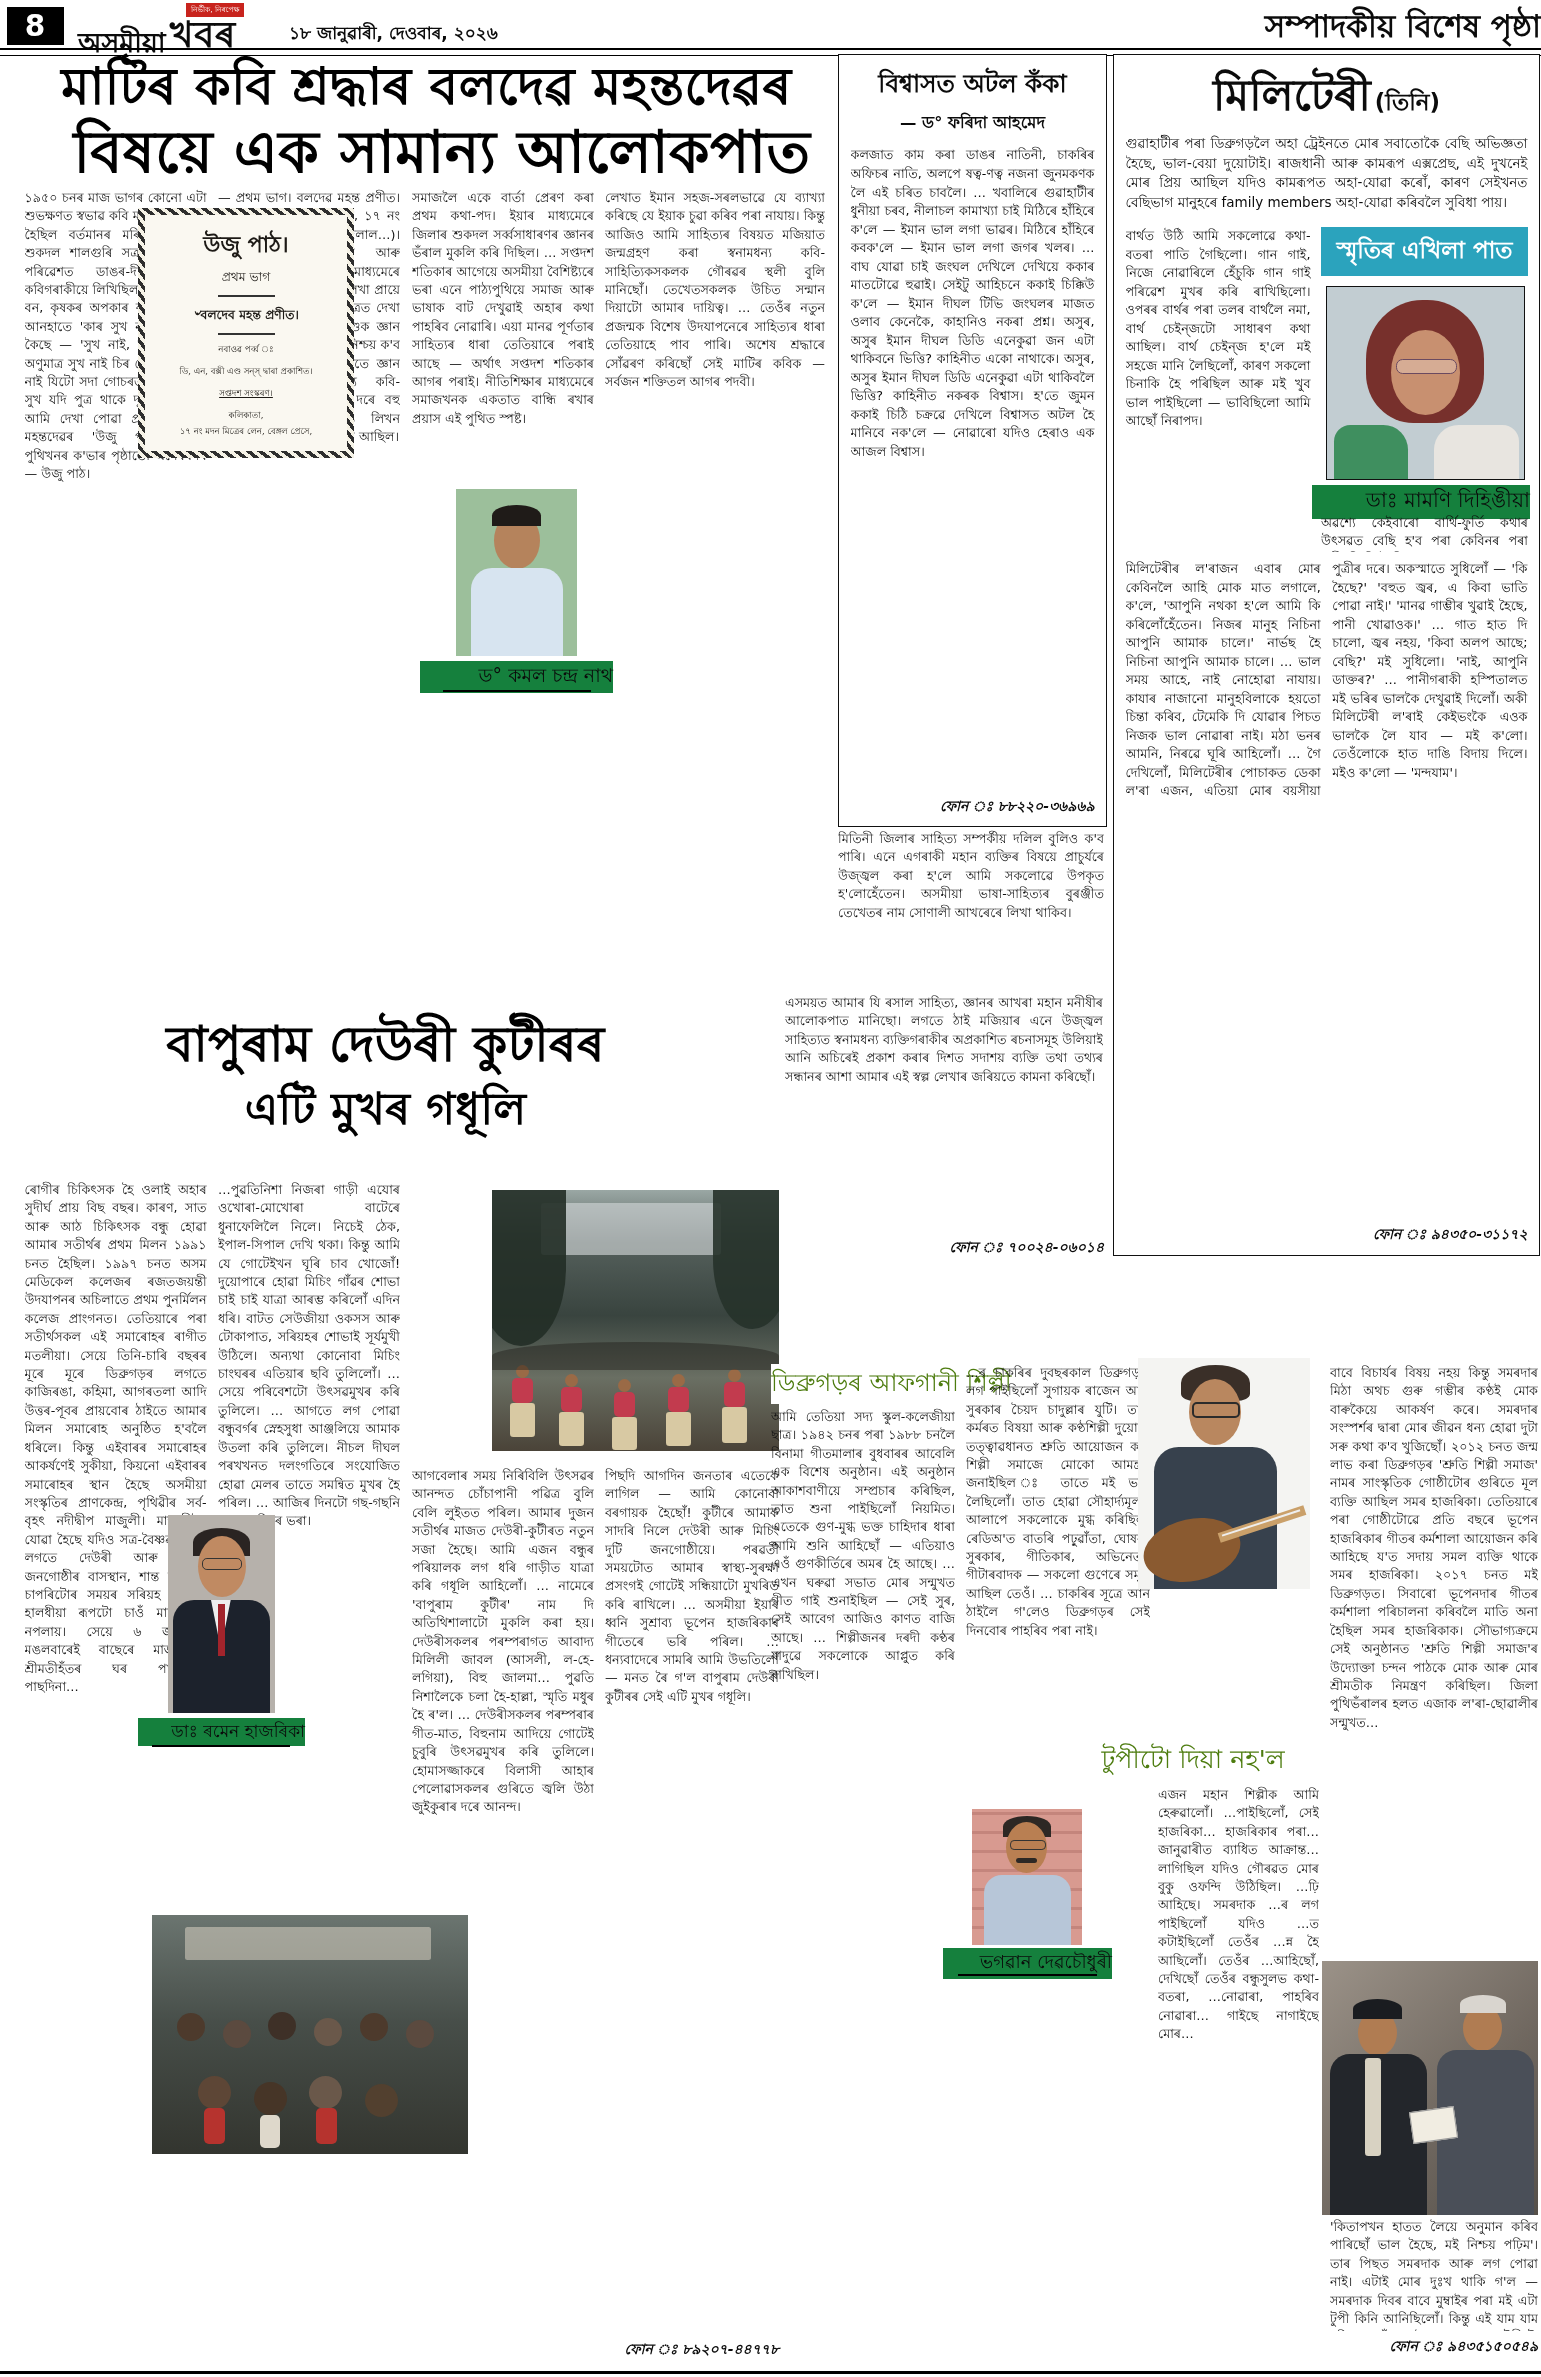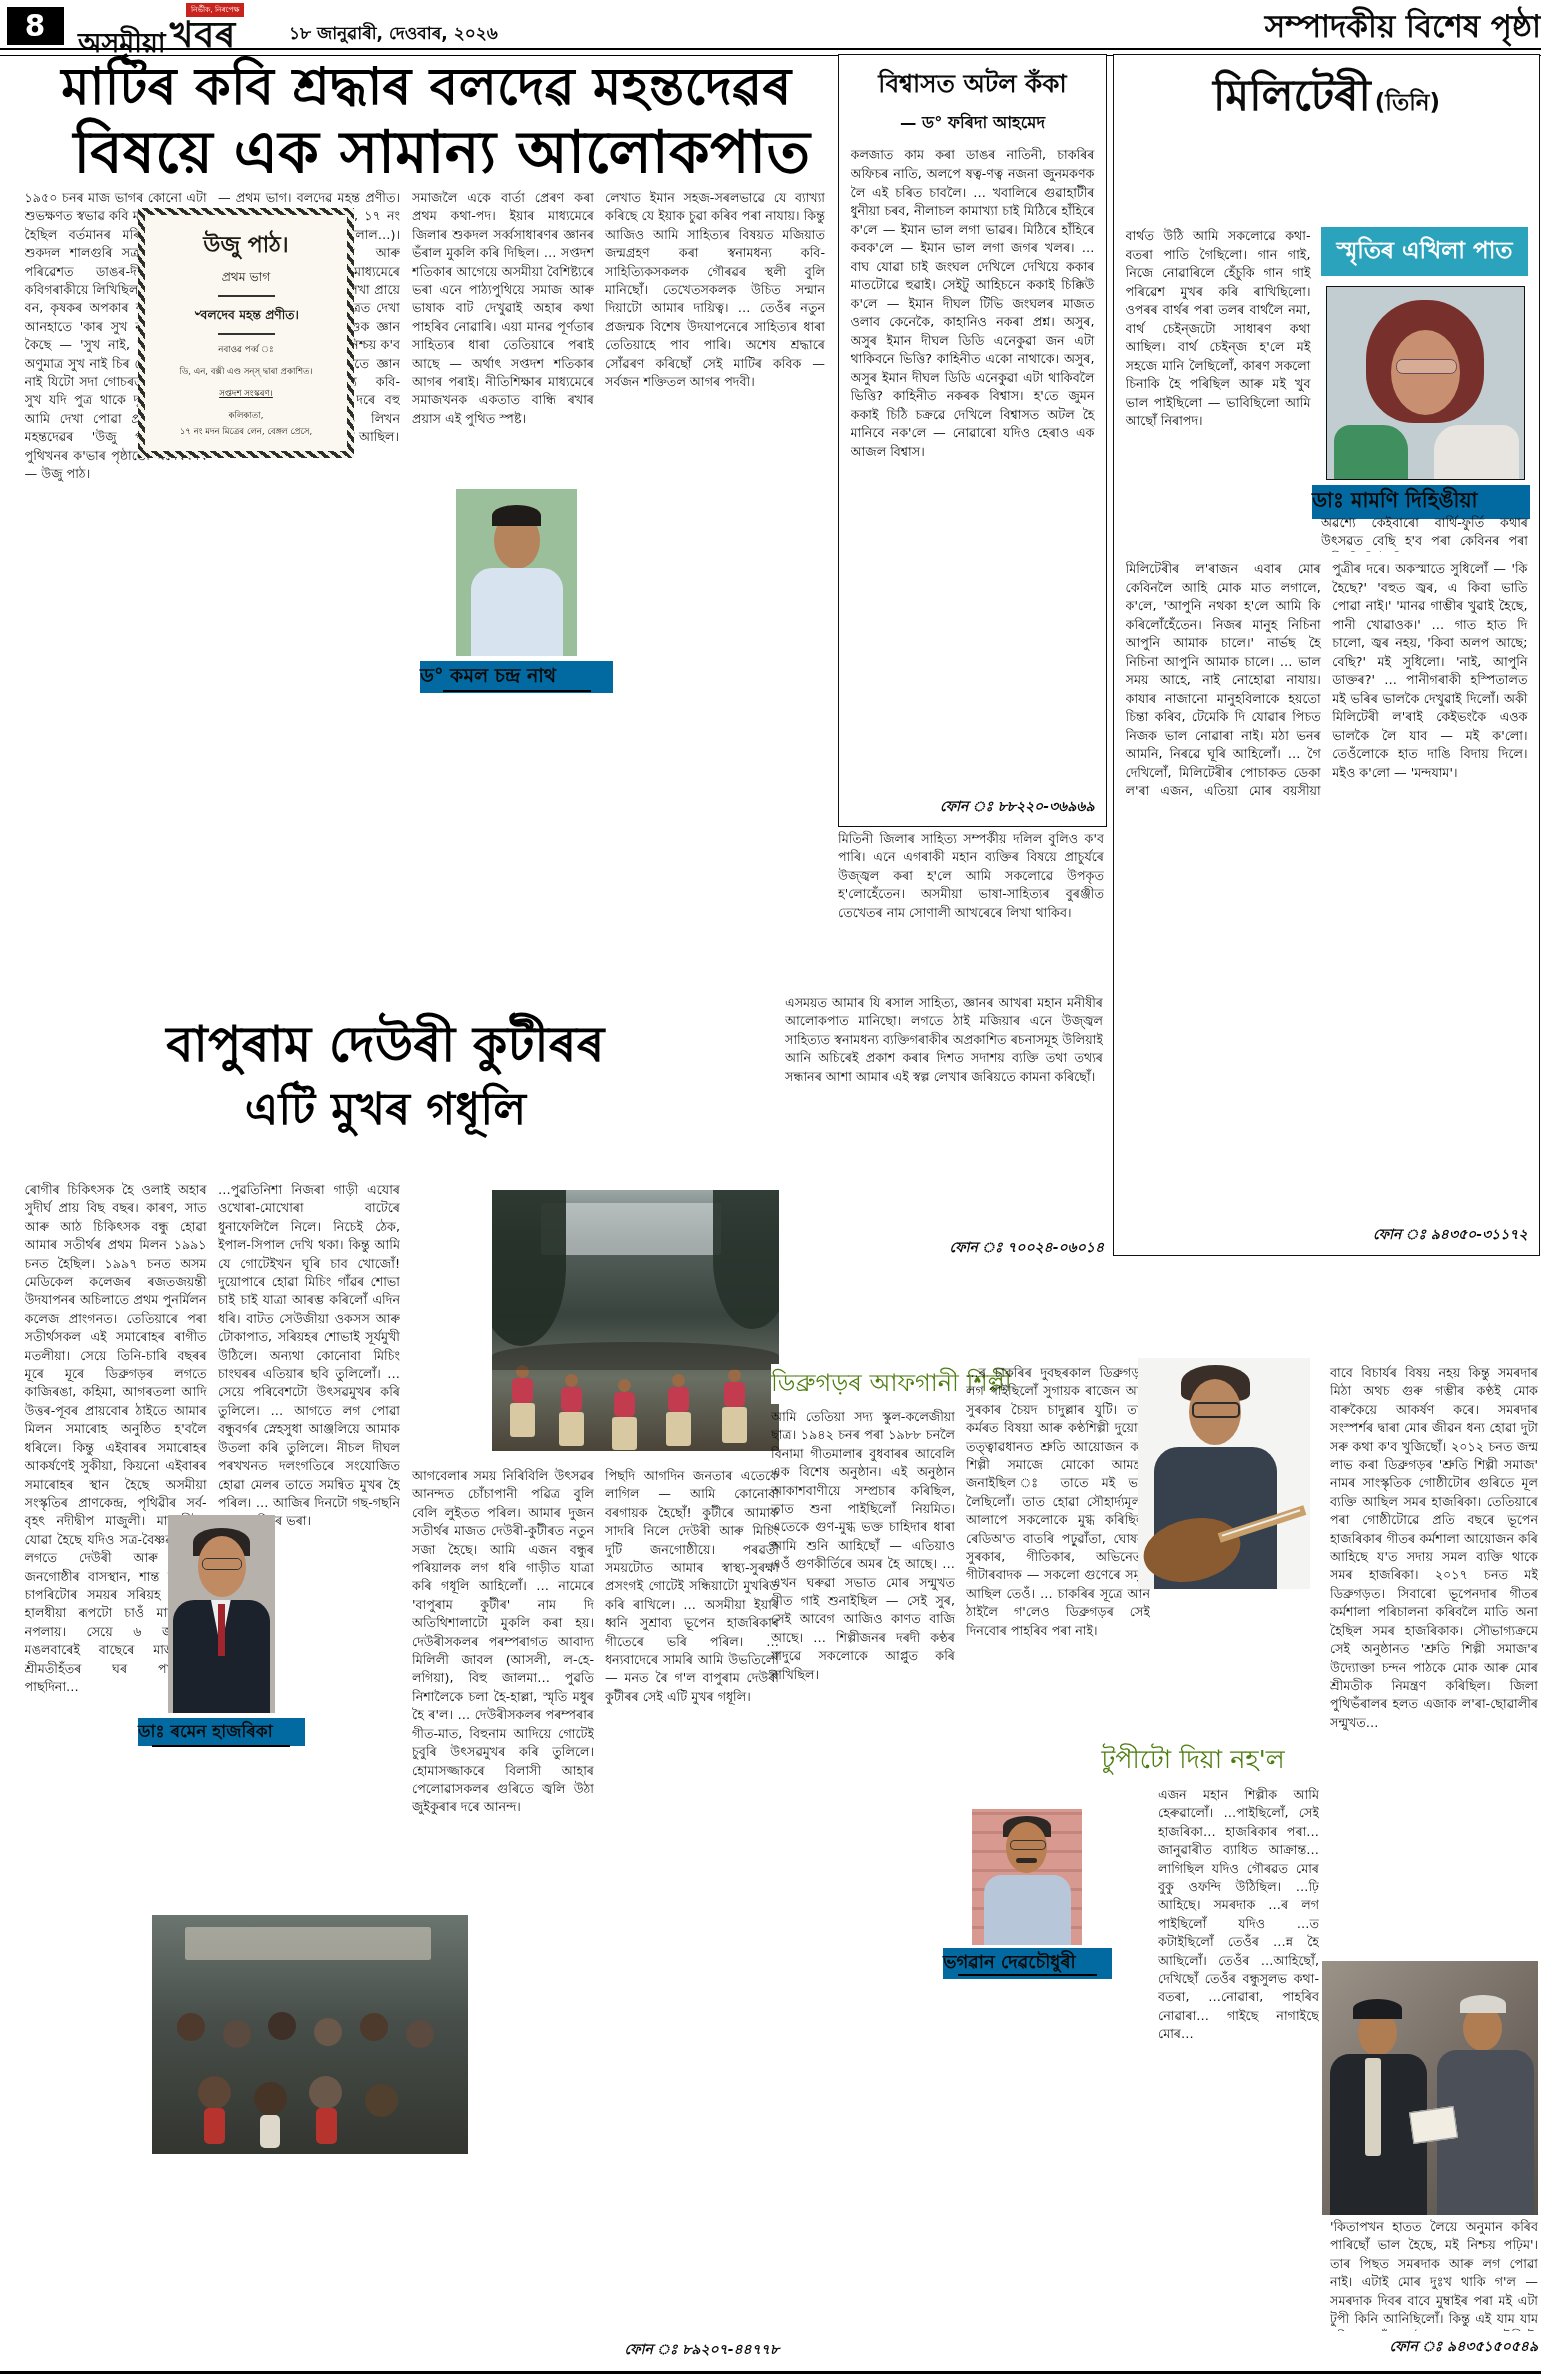--- a/index.html
+++ b/index.html
@@ -5,21 +5,21 @@
   html,body{margin:0;padding:0;background:#e8e8e4;}
   .page{position:relative;width:1541px;height:2377px;background:#ffffff;
         font-family:"DejaVu Sans",sans-serif;color:#0b0b0b;overflow:hidden;}
   .abs{position:absolute;}
   .col{position:absolute;text-align:justify;font-size:12.7px;line-height:1.45;
        overflow:hidden;color:#141414;}
   .phone{position:absolute;font-style:italic;font-weight:bold;font-size:14px;text-align:right;}
   .hl{position:absolute;font-weight:bold;text-align:center;color:#000;
       font-family:"DejaVu Serif","DejaVu Sans",serif;letter-spacing:0.4px;}
   .subhead{position:absolute;font-weight:normal;color:#4d7c0f;background:#fff;}
-  .caption{position:absolute;font-weight:bold;text-align:left;background:#0369a1;}
+  .caption{position:absolute;font-weight:normal;text-align:right;background:#15803d;}
   .rule{position:absolute;background:#000;}
   .photo{position:absolute;overflow:hidden;background:#c9c9c4;}
   .pbox{border:1.6px solid #111;}
   .banner{position:absolute;background:#2ba3bd;color:#fff;font-weight:bold;
           display:flex;align-items:center;justify-content:center;}
   .boxed{position:absolute;border:1.6px solid #111;background:#fff;}
   .cover{position:absolute;background:#faf8f1;border:7.4px solid #555;
          border-image:repeating-linear-gradient(45deg,#2e2e2e 0 4.1px,#f5f2e6 4.1px 8.2px) 9;
          font-family:"DejaVu Serif",serif;text-align:center;color:#1d1a16;overflow:hidden;}
   .cover .cv-t{font-size:22px;font-weight:bold;margin-top:11.5px;}
@@ -92,20 +92,22 @@
     <div style="text-align:center;font-size:16.4px;font-weight:bold;margin-top:4.9px;">— ড° ফৰিদা আহমেদ</div>
     <div style="margin:9.8px 11.5px 0 11.5px;height:631px;text-align:justify;font-size:12.7px;line-height:1.46;overflow:hidden;">কলজাত কাম কৰা ডাঙৰ নাতিনী, চাকৰিৰ অফিচৰ নাতি, অলপে ষত্ব-ণত্ব নজনা জুনমকণক লৈ এই চৰিত চাবলৈ। … খবালিৰে গুৱাহাটীৰ ধুনীয়া চৰব, নীলাচল কামাখ্যা চাই মিঠিৰে হাঁহিৰে ক'লে — ইমান ভাল লগা ভাৱৰ। মিঠিৰে হাঁহিৰে কবক'লে — ইমান ভাল লগা জগৰ খলৰ। … বাঘ যোৱা চাই জংঘল দেখিলে দেখিয়ে ককাৰ মাতটোৱে হুৱাই। সেইটু আহিচনে ককাই চিক্কিউ ক'লে — ইমান দীঘল টিভি জংঘলৰ মাজত ওলাব কেনেকৈ, কাহানিও নকৰা প্ৰশ্ন। অসুৰ, অসুৰ ইমান দীঘল ডিডি এনেকুৱা জন এটা থাকিবনে ভিত্তি? কাহিনীত একো নাথাকে। অসুৰ, অসুৰ ইমান দীঘল ডিডি এনেকুৱা এটা থাকিবলৈ ভিত্তি? কাহিনীত নকৰক বিশ্বাস। হ'তে জুমন ককাই চিঠি চক্ৰৱে দেখিলে বিশ্বাসত অটল হৈ মানিবে নক'লে — নোৱাৰো যদিও হেৰাও এক আজল বিশ্বাস।</div>
     <div style="position:absolute;right:11.5px;bottom:6.6px;font-style:italic;font-weight:bold;font-size:14px;">ফোন ঃ ৮৮২২০-৩৬৯৬৯</div>
   </div>
 
   <div class="boxed" style="left:1113px;top:54px;width:425px;height:1200px;">
     <div style="text-align:center;margin-top:8.2px;">
       <span style="font-size:43px;font-weight:bold;font-family:'DejaVu Serif',serif;margin-top:8px;">মিলিটেৰী</span>
       <span style="font-size:23px;font-weight:bold;">(তিনি)</span>
     </div>
+    <div style="position:absolute;left:11.5px;top:79px;width:402px;height:87px;text-align:justify;
+                font-size:13.5px;line-height:1.45;overflow:hidden;">গুৱাহাটীৰ পৰা ডিব্ৰুগড়লৈ অহা ট্ৰেইনতে মোৰ সবাতোকৈ বেছি অভিজ্ঞতা হৈছে, ভাল-বেয়া দুয়োটাই। ৰাজধানী আৰু কামৰূপ এক্সপ্ৰেছ, এই দুখনেই মোৰ প্ৰিয় আছিল যদিও কামৰূপত অহা-যোৱা কৰোঁ, কাৰণ সেইখনত বেছিভাগ মানুহৰে family members অহা-যোৱা কৰিবলৈ সুবিধা পায়।</div>
     <div style="position:absolute;left:11.5px;top:172px;width:185px;height:325px;text-align:justify;
                 font-size:12.7px;line-height:1.46;overflow:hidden;">বাৰ্থত উঠি আমি সকলোৱে কথা-বতৰা পাতি গৈছিলো। গান গাই, নিজে নোৱাৰিলে হেঁচুকি গান গাই পৰিৱেশ মুখৰ কৰি ৰাখিছিলো। ওপৰৰ বাৰ্থৰ পৰা তলৰ বাৰ্থলৈ নমা, বাৰ্থ চেইন্জটো সাধাৰণ কথা আছিল। বাৰ্থ চেইন্জ হ'লে মই সহজে মানি লৈছিলোঁ, কাৰণ সকলো চিনাকি হৈ পৰিছিল আৰু মই খুব ভাল পাইছিলো — ভাবিছিলো আমি আছোঁ নিৰাপদ।</div>
 
     <div class="banner" style="left:207px;top:172px;width:207px;height:49px;font-size:23px;">
       <span>স্মৃতিৰ এখিলা পাত</span>
     </div>
 
     <div class="photo pbox" style="left:212px;top:231px;width:197px;height:192px;background:#c2cdd2;">
       <div class="abs" style="left:39px;top:13px;width:118px;height:123px;background:#77302c;border-radius:48% 48% 40% 40%;"></div>
       <div class="head-ball" style="left:64px;top:43px;width:69px;height:85px;background:#c89070;"></div>

